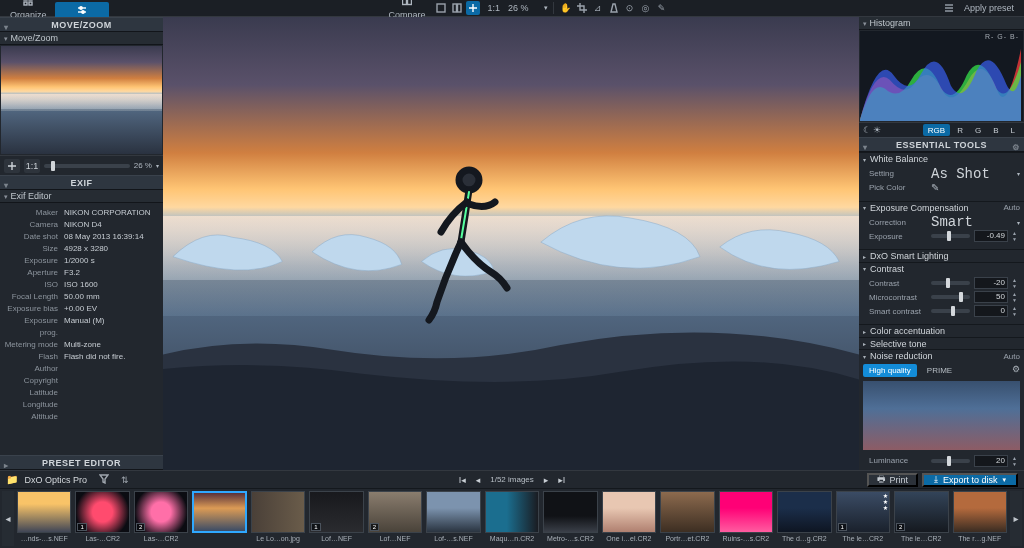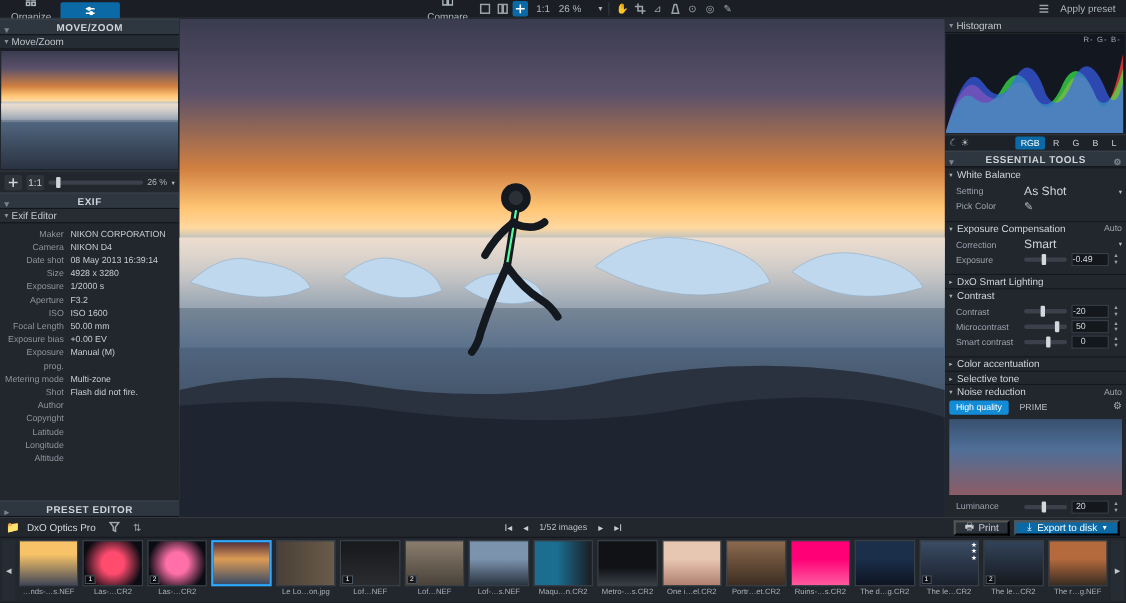--- a/index.html
+++ b/index.html
@@ -40,22 +40,22 @@
   .histo-legend { position:absolute; right:4px; top:2px; font-size:7px; color:#a5abb3; letter-spacing:1px;}
   .histo-ctrls { height:17px; display:flex; align-items:center; gap:2px; padding:0 4px; background:#1d2229; border-top:1px solid var(--border);}
   .pill { height:12px; padding:0 5px; font-size:8px; display:flex; align-items:center; border-radius:2px; color:#c8ced4;}
   .pill.sel { background:var(--blue); color:#fff;}
   .adj-hdr { height:14px; display:flex; align-items:center; padding:0 4px; font-size:9px; color:#d0d5da; gap:4px; border-top:1px solid #14181d;}
   .adj-hdr .tri { font-size:6px; color:#a8afb7;}
   .adj-hdr .auto { margin-left:auto; color:#9aa2ac; font-size:8px; }
   .adj-body { padding:2px 4px 6px 10px; }
   .adj-row { display:flex; align-items:center; height:14px; gap:4px; }
   .adj-row .albl { width:58px; font-size:8px; color:#9aa2ac; }
-  .adj-row .aval { font-size:11px; color:#cfd4d9; }
-  .num-box { width:34px; height:12px; background:#14171c; border:1px solid #3a414a; color:#d4d8dc; font-size:8px; text-align:right; padding-right:20px; line-height:10px;}
+  .adj-row .aval { font-size:14px; color:#cfd4d9;font-family:Liberation Mono, monospace; }
+  .num-box { width:34px; height:12px; background:#14171c; border:1px solid #3a414a; color:#d4d8dc; font-size:8px; text-align:right; padding-right:2px; line-height:10px;}
   .spin { width:8px; height:12px; display:flex; flex-direction:column; color:#9aa2ac;}
   .spin span{font-size:5px; line-height:6px;}
   .adj-slider { flex:1; height:4px; background:#3a414a; border-radius:2px; position:relative; }
   .adj-slider .th { position:absolute; top:-3px; width:4px; height:10px; background:#d4d8dc; border-radius:1px;}
   .noise-prev { height:78px; background:linear-gradient(to bottom,#38506f 0%, #4f6f97 40%, #8d5c65 100%); margin:2px 4px; position:relative;}
   .pill-grp { display:flex; gap:4px; padding:2px 4px;}
   .pill-grp .hq { background:var(--blue2); color:#fff; height:13px; line-height:13px; padding:0 6px; font-size:8px; border-radius:2px;}
   .pill-grp .pr { color:#b7bec5; height:13px; line-height:13px; padding:0 6px; font-size:8px;}
   .gear-mini { margin-left:auto; color:#a8afb7; font-size:9px;}
   
@@ -243,21 +243,21 @@
         </div>
         <div class="exif-row">
           <div class="lbl">Exposure prog.</div>
           <div class="val">Manual (M)</div>
         </div>
         <div class="exif-row">
           <div class="lbl">Metering mode</div>
           <div class="val">Multi-zone</div>
         </div>
         <div class="exif-row">
-          <div class="lbl">Shot</div>
+          <div class="lbl">Flash</div>
           <div class="val">Flash did not fire.</div>
         </div>
         <div class="exif-row">
           <div class="lbl">Author</div>
           <div class="val"></div>
         </div>
         <div class="exif-row">
           <div class="lbl">Copyright</div>
           <div class="val"></div>
         </div>

